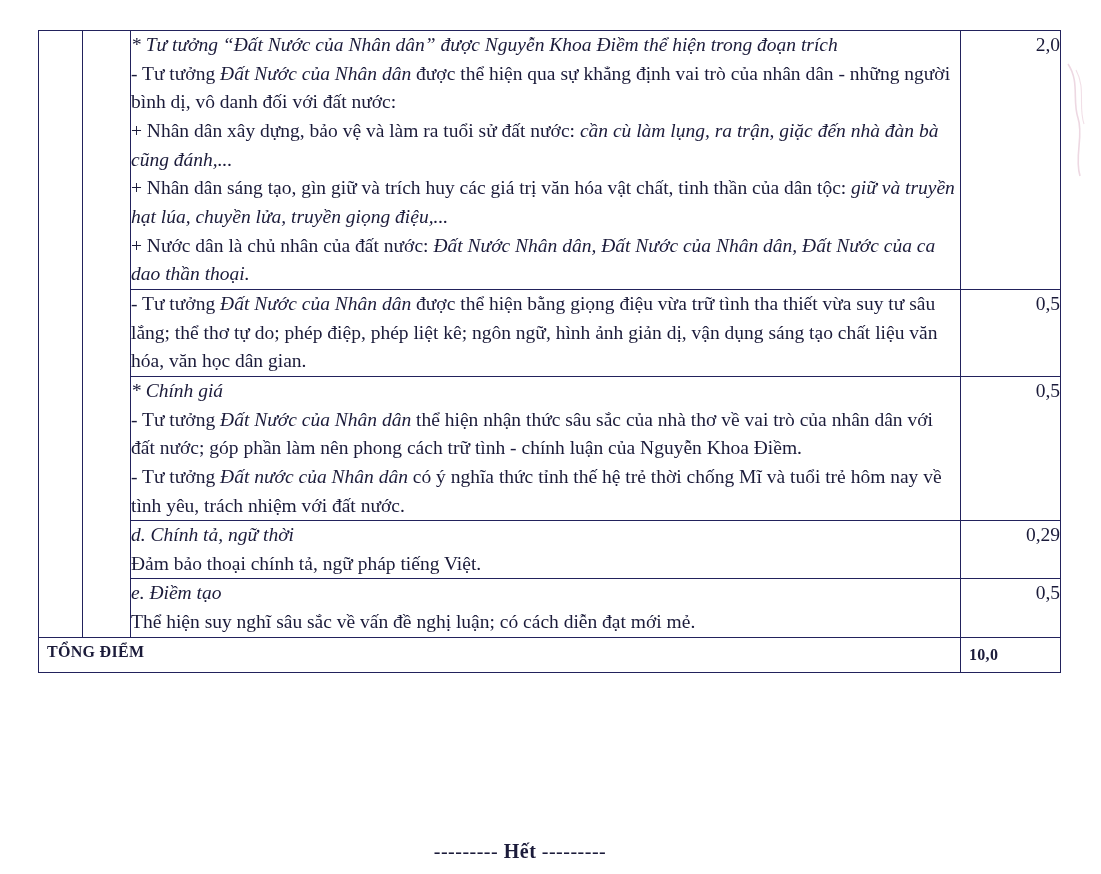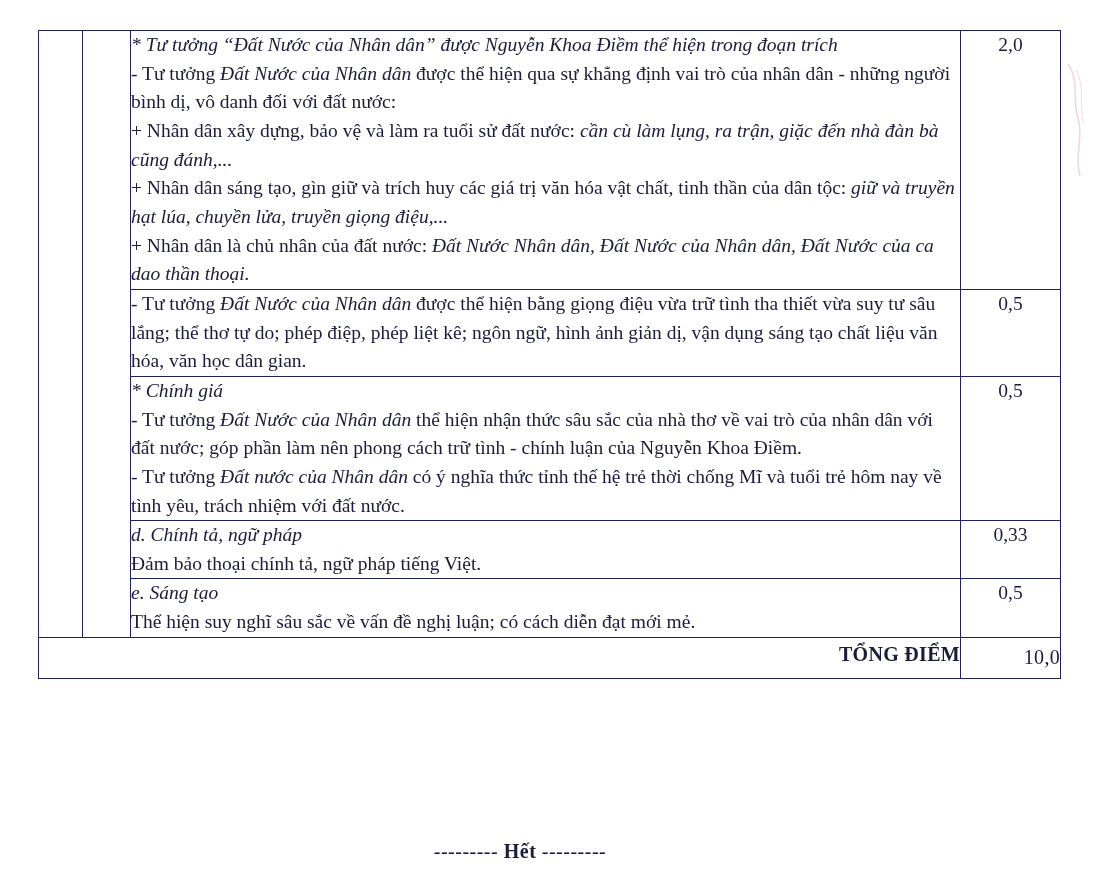--- a/index.html
+++ b/index.html
@@ -48,44 +48,44 @@
   .content-cell {
     padding: 4px 10px 6px 10px;
     font-size: 19.5px;
     line-height: 1.47;
     text-align: left;
   }
 
   .score-cell {
     padding: 6px 0 0 0;
     font-size: 19.5px;
-    text-align: center;
+    text-align: right;
     line-height: 1.45;
   }
 
   
   .sep-dot {
     border-top: 1px dotted #22225c !important;
   }
 
   p {
     margin: 0;
   }
 
   .it { font-style: italic; }
 
   .total-row td {
-    text-align: right;
-    font-size: 20px;
+    text-align: left;
+    font-size: 16px;
     font-weight: bold;
-    padding: 5px 0 6px 0;
+    padding: 5px 0 6px 8px;
     letter-spacing: 0.3px;
   }
   .total-row .score-cell {
-    font-weight: normal;
+    font-weight: bold;
     padding-top: 5px;
   }
 
   .footer-end {
     position: absolute;
     left: 0;
     top: 840px;
     width: 1040px;
     text-align: center;
     font-size: 20px;
@@ -127,21 +127,21 @@
     <tbody>
 
       <tr>
         <td rowspan="5"></td>
         <td rowspan="5"></td>
         <td class="content-cell">
           <p><span class="it">* Tư tưởng “Đất Nước của Nhân dân” được Nguyễn Khoa Điềm thể hiện trong đoạn trích</span></p>
           <p><span>- Tư tưởng </span><span class="it">Đất Nước của Nhân dân</span><span> được thể hiện qua sự khẳng định vai trò của nhân dân - những người bình dị, vô danh đối với đất nước:</span></p>
           <p><span>+ Nhân dân xây dựng, bảo vệ và làm ra tuổi sử đất nước: </span><span class="it">cần cù làm lụng, ra trận, giặc đến nhà đàn bà cũng đánh,...</span></p>
           <p><span>+ Nhân dân sáng tạo, gìn giữ và trích huy các giá trị văn hóa vật chất, tinh thần của dân tộc: </span><span class="it">giữ và truyền hạt lúa, chuyền lửa, truyền giọng điệu,...</span></p>
-          <p><span>+ Nhân dân là chủ nhân của đất nước: </span><span class="it">Đất Nước Nhân dân, Đất Nước của Nhân dân, Đất Nước của ca dao thần thoại.</span></p>
+          <p><span>+ Nước dân là chủ nhân của đất nước: </span><span class="it">Đất Nước Nhân dân, Đất Nước của Nhân dân, Đất Nước của ca dao thần thoại.</span></p>
         </td>
         <td class="score-cell">2,0</td>
       </tr>
 
       <tr>
         <td class="content-cell sep-dot">
           <p><span>- Tư tưởng </span><span class="it">Đất Nước của Nhân dân</span><span> được thể hiện bằng giọng điệu vừa trữ tình tha thiết vừa suy tư sâu lắng; thể thơ tự do; phép điệp, phép liệt kê; ngôn ngữ, hình ảnh giản dị, vận dụng sáng tạo chất liệu văn hóa, văn học dân gian.</span></p>
         </td>
         <td class="score-cell sep-dot">0,5</td>
       </tr>
@@ -150,29 +150,29 @@
         <td class="content-cell">
           <p><span class="it">* Chính giá</span></p>
           <p><span>- Tư tưởng </span><span class="it">Đất Nước của Nhân dân</span><span> thể hiện nhận thức sâu sắc của nhà thơ về vai trò của nhân dân với đất nước; góp phần làm nên phong cách trữ tình - chính luận của Nguyễn Khoa Điềm.</span></p>
           <p><span>- Tư tưởng </span><span class="it">Đất nước của Nhân dân</span><span> có ý nghĩa thức tỉnh thế hệ trẻ thời chống Mĩ và tuổi trẻ hôm nay về tình yêu, trách nhiệm với đất nước.</span></p>
         </td>
         <td class="score-cell">0,5</td>
       </tr>
 
       <tr>
         <td class="content-cell">
-          <p><span class="it">d. Chính tả, ngữ pháp</span></p>
+          <p><span class="it">d. Chính tả, ngữ thời</span></p>
           <p><span>Đảm bảo thoại chính tả, ngữ pháp tiếng Việt.</span></p>
         </td>
-        <td class="score-cell">0,33</td>
+        <td class="score-cell">0,29</td>
       </tr>
 
       <tr>
         <td class="content-cell">
-          <p><span class="it">e. Sáng tạo</span></p>
+          <p><span class="it">e. Điềm tạo</span></p>
           <p><span>Thể hiện suy nghĩ sâu sắc về vấn đề nghị luận; có cách diễn đạt mới mẻ.</span></p>
         </td>
         <td class="score-cell">0,5</td>
       </tr>
 
       <tr class="total-row">
         <td colspan="3">TỔNG ĐIỂM</td>
         <td class="score-cell">10,0</td>
       </tr>
     </tbody>

